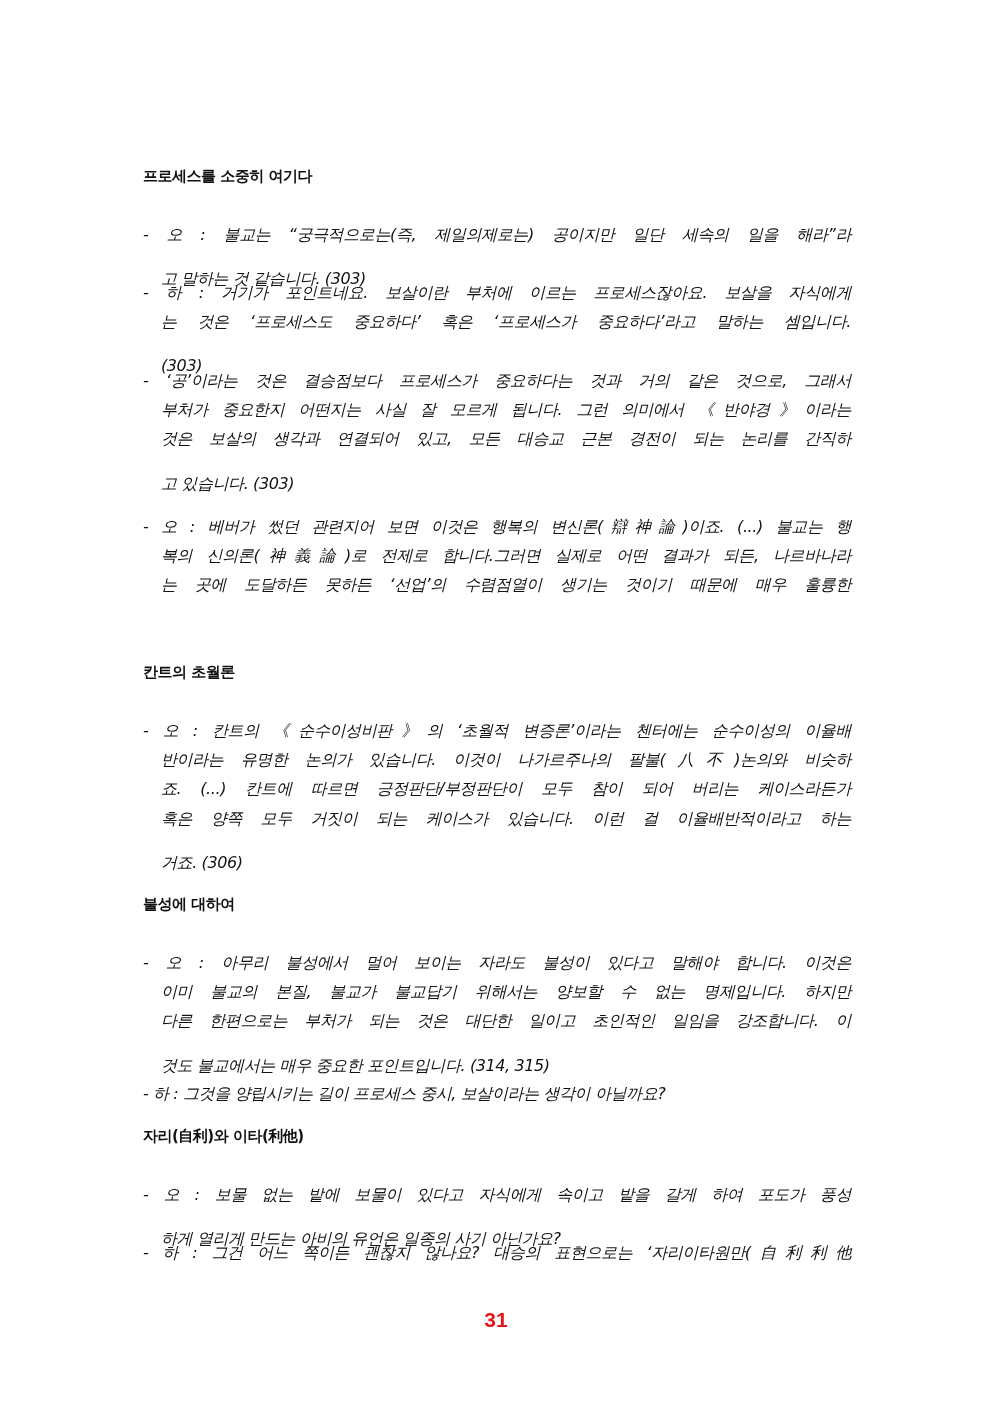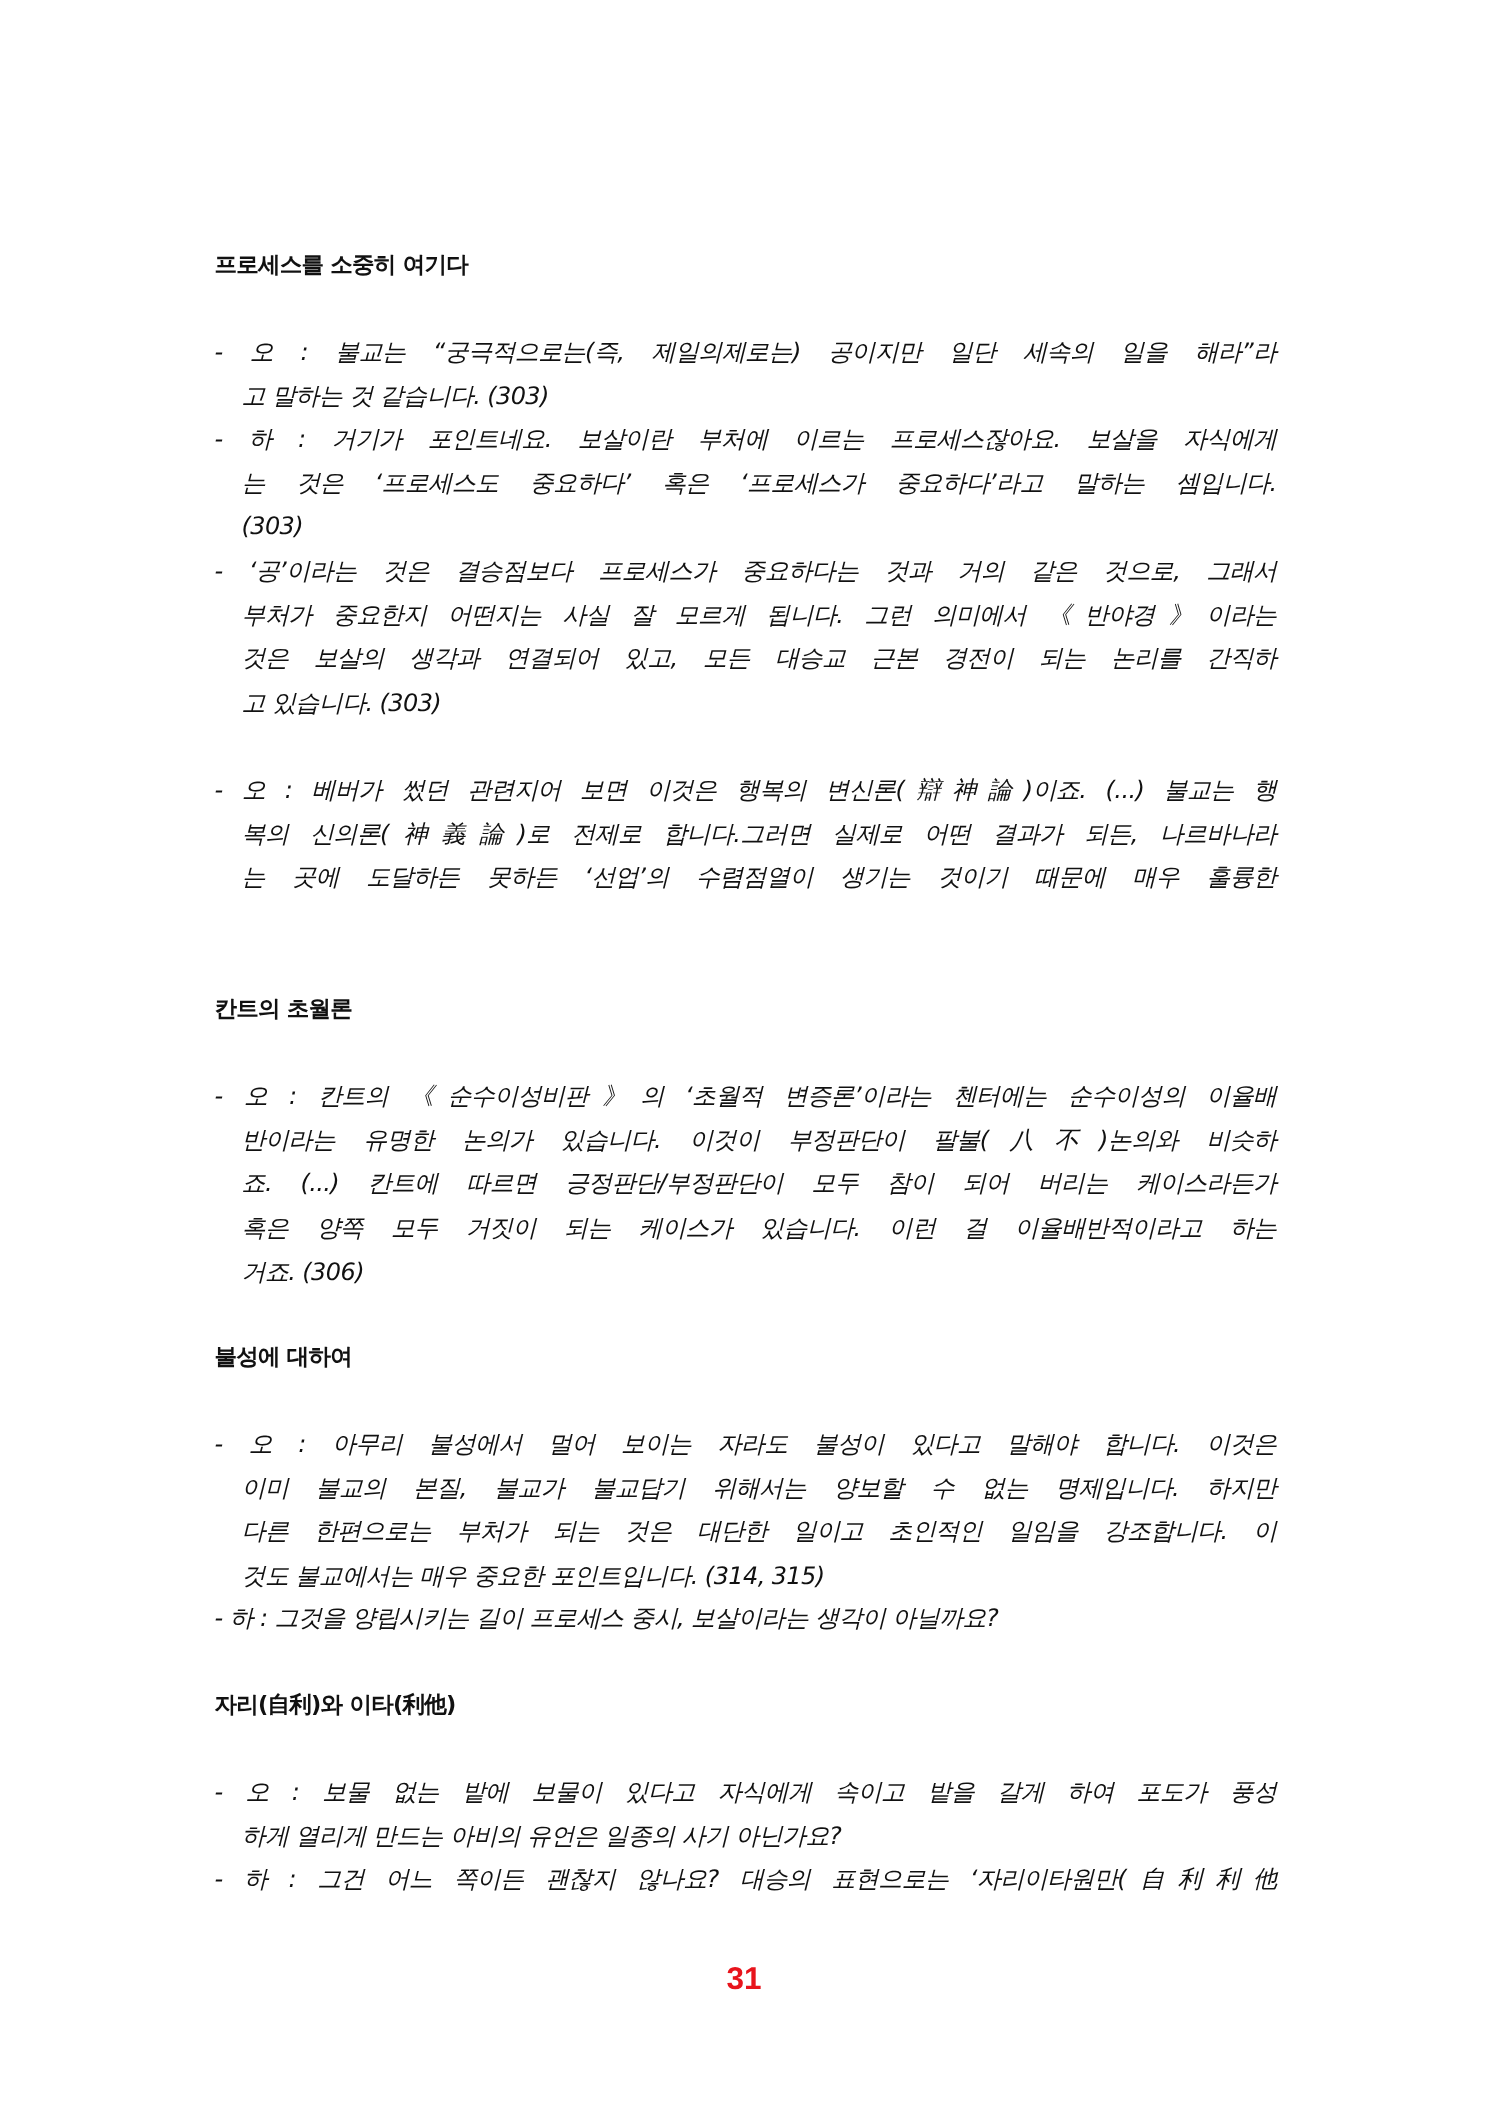--- a/index.html
+++ b/index.html
@@ -4,21 +4,21 @@
 <style>
   html, body { margin: 0; padding: 0; background: #ffffff; }
   body { width: 992px; height: 1403px; position: relative; overflow: hidden;
          font-family: "DejaVu Sans", sans-serif; color: #111; }
   .page { position: absolute; left: 0; top: 0; width: 804px; height: 1403px; }
   .heading { position: absolute; left: 143px; font-size: 15px; font-weight: bold; letter-spacing: -0.5px; white-space: nowrap; }
   .entry { position: absolute; left: 143px; width: 708px; font-size: 16px; line-height: 29.2px; letter-spacing: -0.4px; }
   .entry .line { display: block; white-space: nowrap; height: 29.2px; font-style: italic; }
   .entry .line.first { text-align-last: justify; text-align: justify; }
   .entry .line.cont { padding-left: 18px; text-align: justify; text-align-last: justify; }
-  .entry .line.last { text-align-last: left; }
+  .entry .line.last { text-align-last: left; margin-top: 15px; }
   .page-number { position: absolute; left: 0; width: 992px; top: 1308px; text-align: center;
                  color: #e8141c; font-family: "Liberation Sans", sans-serif; font-weight: bold; font-size: 21px; }
 </style>
 </head>
 <body>
 
 <div class="page">
 
   <div class="heading" style="top:167px">프로세스를 소중히 여기다</div>
 
@@ -40,21 +40,21 @@
   <div class="entry" style="top:512px">
     <span class="line first">- 오 : 베버가 썼던 관련지어 보면 이것은 행복의 변신론(辯神論)이죠. (...) 불교는 행</span>
     <span class="line cont">복의 신의론(神義論)로 전제로 합니다.그러면 실제로 어떤 결과가 되든, 나르바나라</span>
     <span class="line cont">는 곳에 도달하든 못하든 ‘선업’의 수렴점열이 생기는 것이기 때문에 매우 훌륭한</span>
   </div>
 
   <div class="heading" style="top:663px">칸트의 초월론</div>
 
   <div class="entry" style="top:716px">
     <span class="line first">- 오 : 칸트의 《순수이성비판》의 ‘초월적 변증론’이라는 첸터에는 순수이성의 이율배</span>
-    <span class="line cont">반이라는 유명한 논의가 있습니다. 이것이 부정판단이 팔불(八不)논의와 비슷하</span>
+    <span class="line cont">반이라는 유명한 논의가 있습니다. 이것이 나가르주나의 팔불(八不)논의와 비슷하</span>
     <span class="line cont">죠. (...) 칸트에 따르면 긍정판단/부정판단이 모두 참이 되어 버리는 케이스라든가</span>
     <span class="line cont">혹은 양쪽 모두 거짓이 되는 케이스가 있습니다. 이런 걸 이율배반적이라고 하는</span>
     <span class="line cont last">거죠. (306)</span>
   </div>
 
   <div class="heading" style="top:895px">불성에 대하여</div>
 
   <div class="entry" style="top:948px">
     <span class="line first">- 오 : 아무리 불성에서 멀어 보이는 자라도 불성이 있다고 말해야 합니다. 이것은</span>
     <span class="line cont">이미 불교의 본질, 불교가 불교답기 위해서는 양보할 수 없는 명제입니다. 하지만</span>

